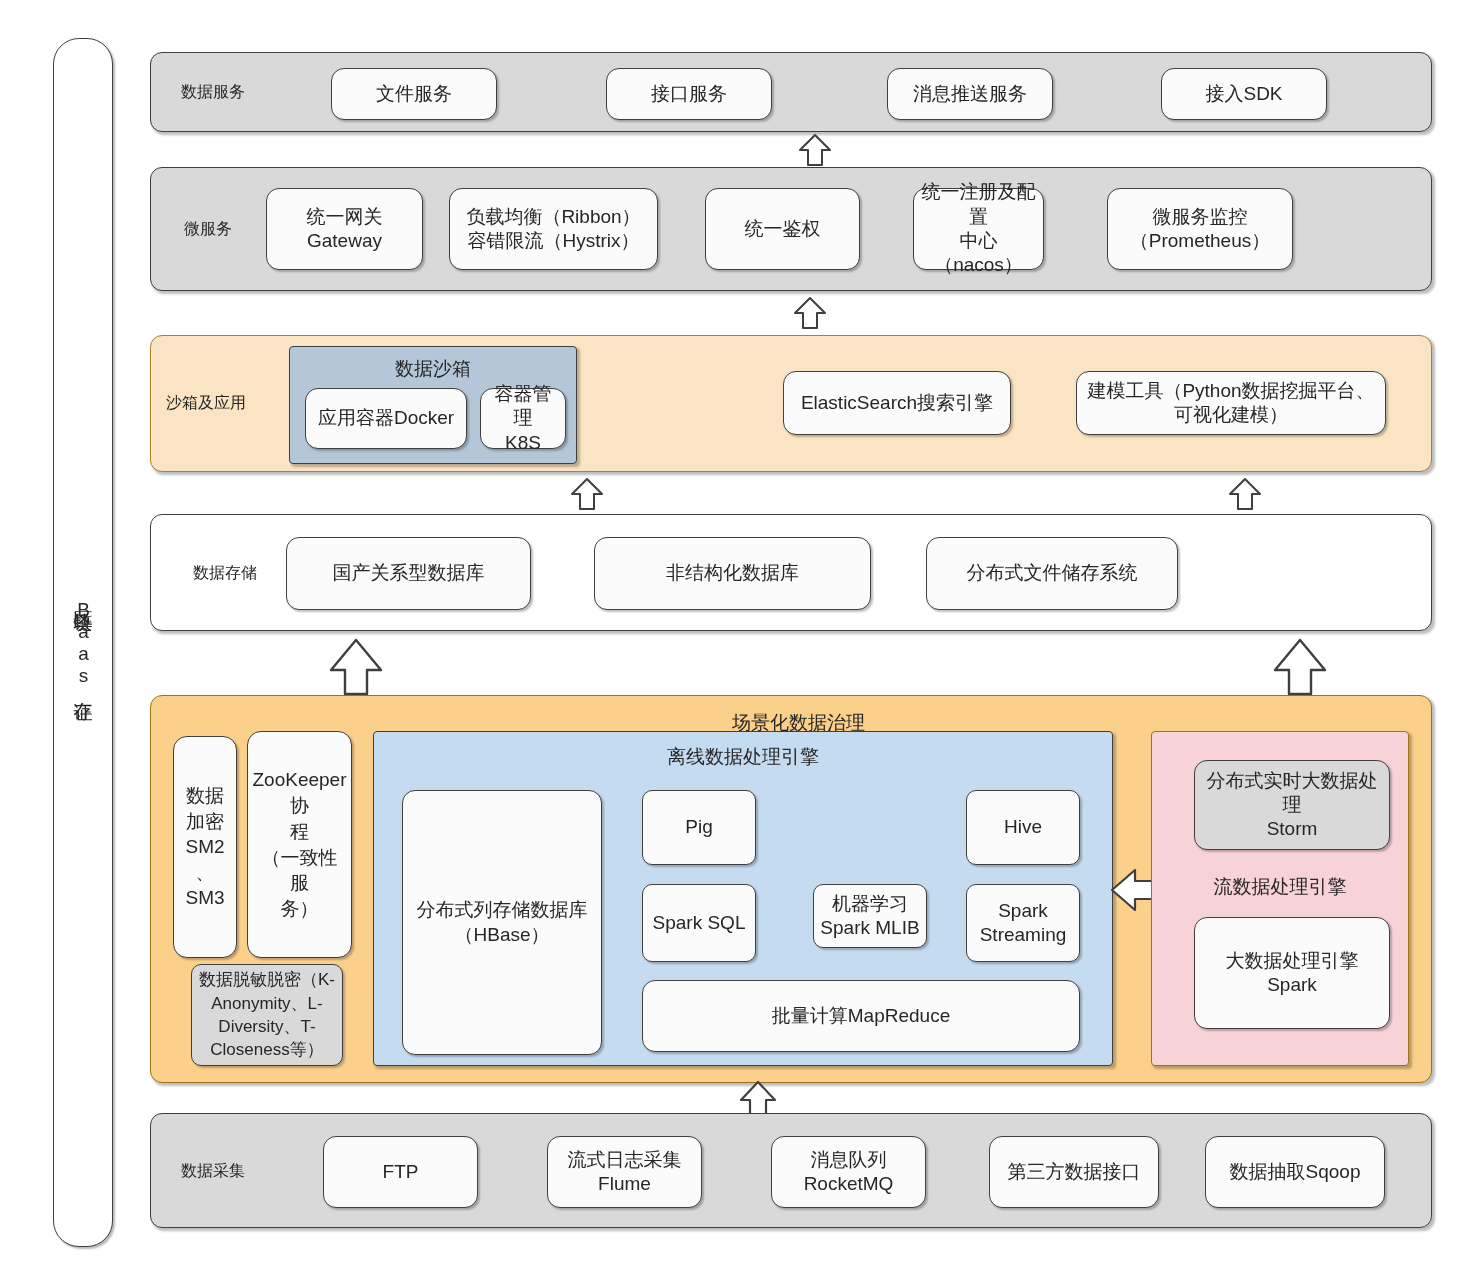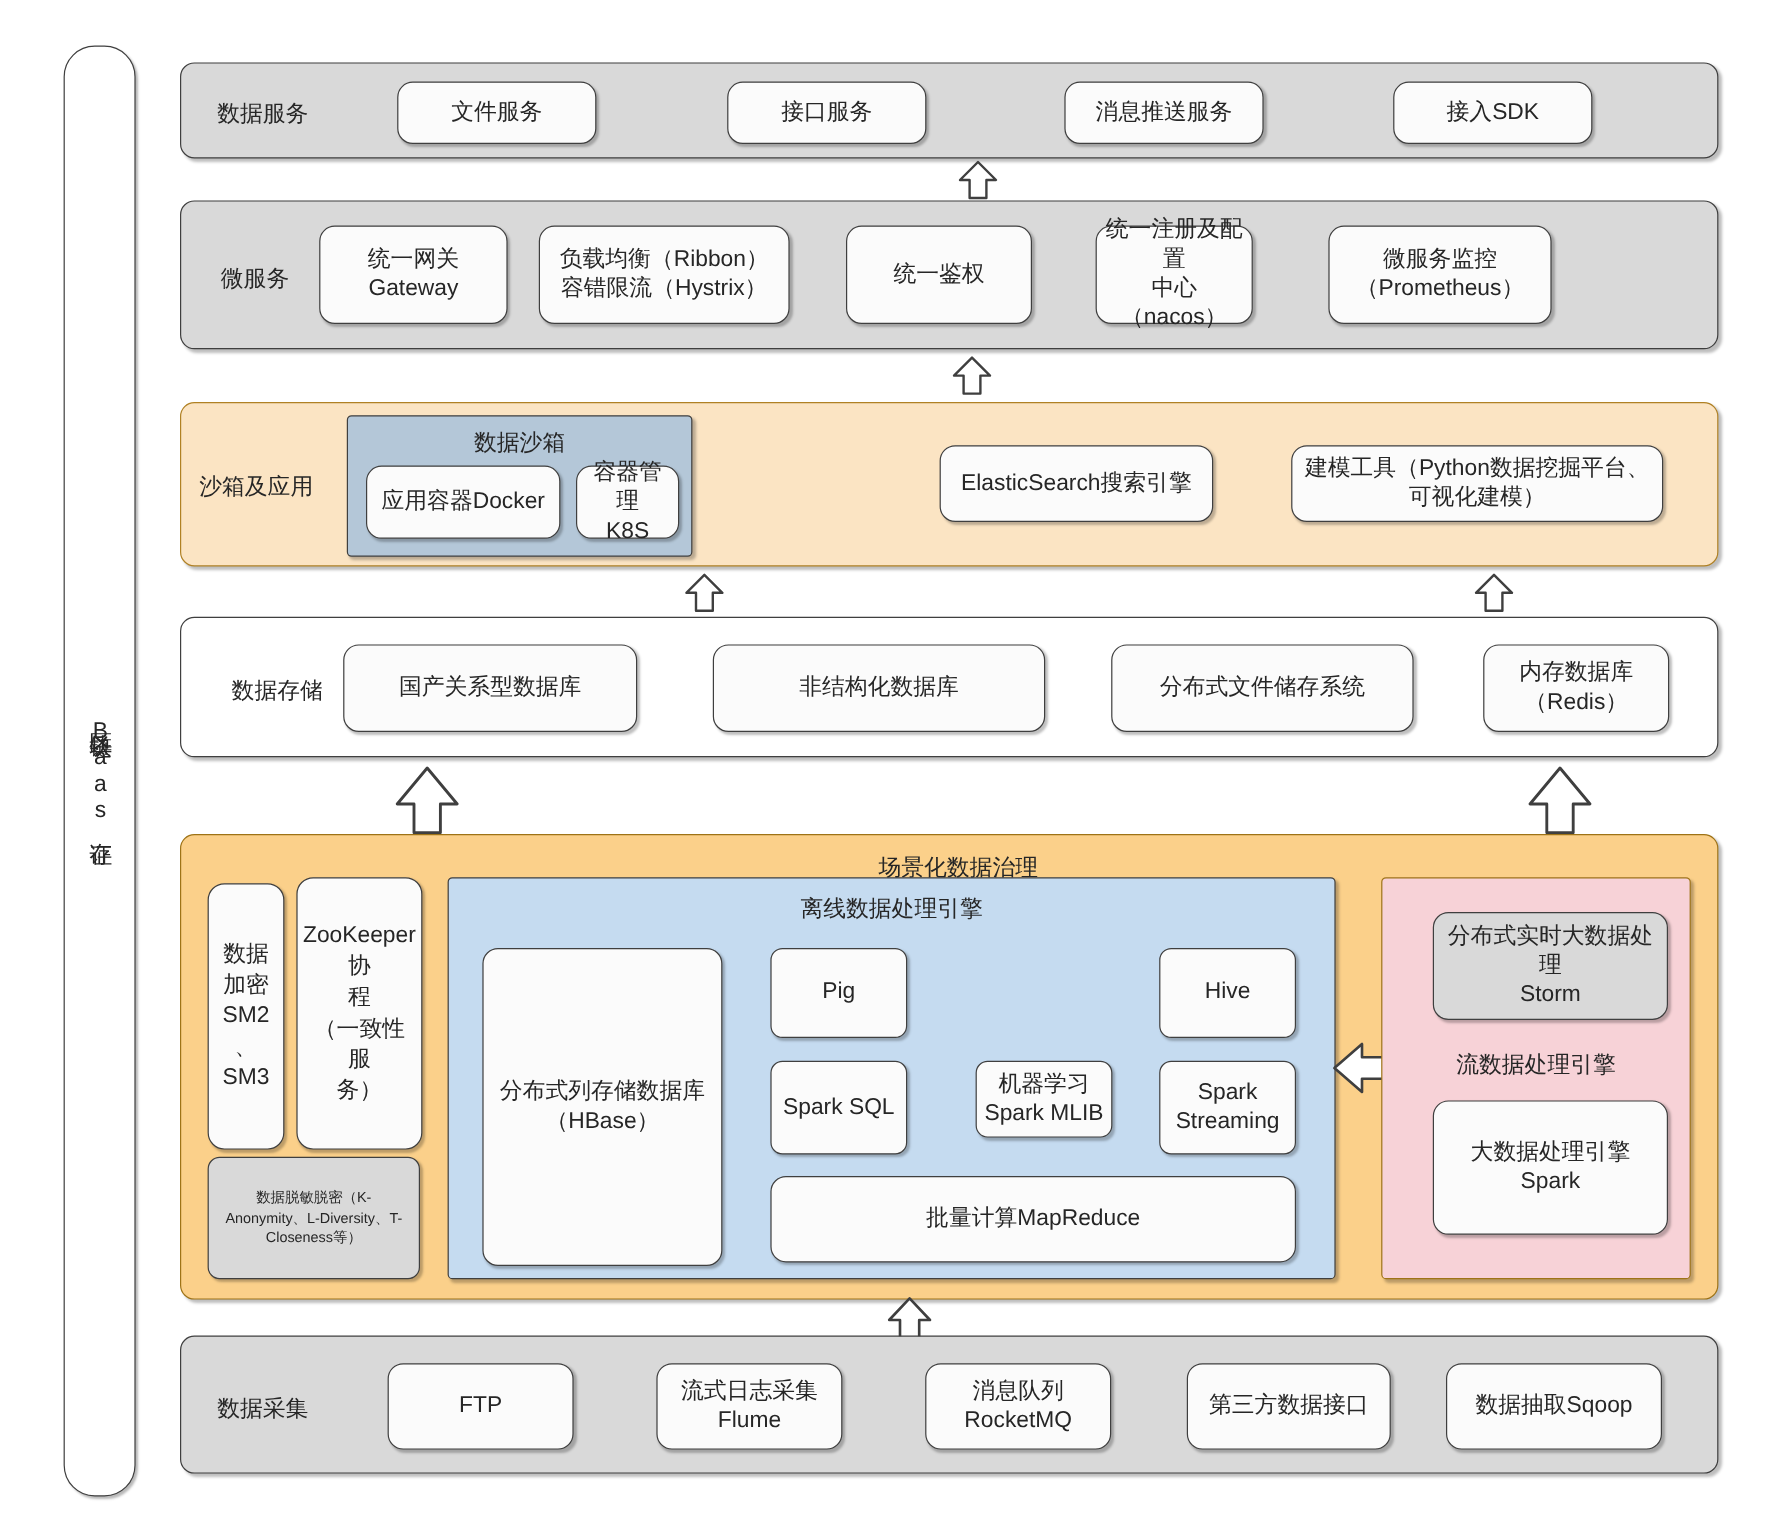--- a/index.html
+++ b/index.html
@@ -25,21 +25,21 @@
   }
 
   
   .band{position:absolute;box-sizing:border-box;border:1.4px solid #3f3f3f;
         border-radius:12px;box-shadow:2.5px 2.5px 2.5px rgba(0,0,0,.26);}
   .band.grey{background:#d9d9d9;}
   .band.white{background:#ffffff;}
   .band.cream{background:#fbe4c3;border-color:#b08124;}
   .band.orange{background:#fbd08a;border-color:#9e7317;}
 
-  .band-label{position:absolute;font-size:19px;white-space:nowrap;}
+  .band-label{position:absolute;font-size:16px;white-space:nowrap;}
 
   
   .node{
     position:absolute;box-sizing:border-box;
     background:#fbfbfb;border:1.3px solid #3f3f3f;border-radius:13px;
     box-shadow:2px 2px 2px rgba(0,0,0,.25);
     display:flex;align-items:center;justify-content:center;text-align:center;
     font-size:19px;line-height:1.28;padding:2px 6px;
   }
   .node.greyfill{background:#d9d9d9;}
@@ -158,24 +158,20 @@
     <div class="band-label" style="left:42px;top:48px;">数据存储</div>
     <div class="node" style="left:135px;top:22px;width:245px;height:73px;">
       <span>国产关系型数据库</span>
     </div>
     <div class="node" style="left:443px;top:22px;width:277px;height:73px;">
       <span>非结构化数据库</span>
     </div>
     <div class="node" style="left:775px;top:22px;width:252px;height:73px;">
       <span>分布式文件储存系统</span>
     </div>
-    <div class="node" style="left:1085px;top:22px;width:155px;height:73px;flex-direction:column;">
-      <span>内存数据库</span>
-      <span>（Redis）</span>
-    </div>
   </div>
 
   <div class="arrow" style="left:328px;top:637px;width:56px;height:60px;">
     <svg width="56" height="60" viewBox="0 0 56 60">
       <polygon points="28,3 53,33 39,33 39,57 17,57 17,33 3,33" fill="#ffffff" stroke="#3f3f3f" stroke-width="2.4" stroke-linejoin="round"></polygon>
     </svg>
   </div>
   <div class="arrow" style="left:1272px;top:637px;width:56px;height:60px;">
     <svg width="56" height="60" viewBox="0 0 56 60">
       <polygon points="28,3 53,33 39,33 39,57 17,57 17,33 3,33" fill="#ffffff" stroke="#3f3f3f" stroke-width="2.4" stroke-linejoin="round"></polygon>
@@ -191,21 +187,21 @@
       <span>SM2</span>
       <span>、</span>
       <span>SM3</span>
     </div>
     <div class="node tall" style="left:96px;top:35px;width:105px;height:227px;flex-direction:column;line-height:1.36;">
       <span>ZooKeeper协</span>
       <span>程</span>
       <span>（一致性服</span>
       <span>务）</span>
     </div>
-    <div class="node greyfill sq" style="left:22px;top:268px;width:177px;height:102px;font-size:12px;line-height:1.38;">
+    <div class="node greyfill sq" style="left:40px;top:268px;width:152px;height:102px;font-size:17px;line-height:1.38;">
       <span>数据脱敏脱密（K-Anonymity、L-Diversity、T-Closeness等）</span>
     </div>
 
     <div class="subbox blue" style="left:222px;top:35px;width:740px;height:335px;">
       <div class="sub-title" style="top:12px;">离线数据处理引擎</div>
 
       <div class="node" style="left:28px;top:58px;width:200px;height:265px;flex-direction:column;">
         <span>分布式列存储数据库</span>
         <span>（HBase）</span>
       </div>

